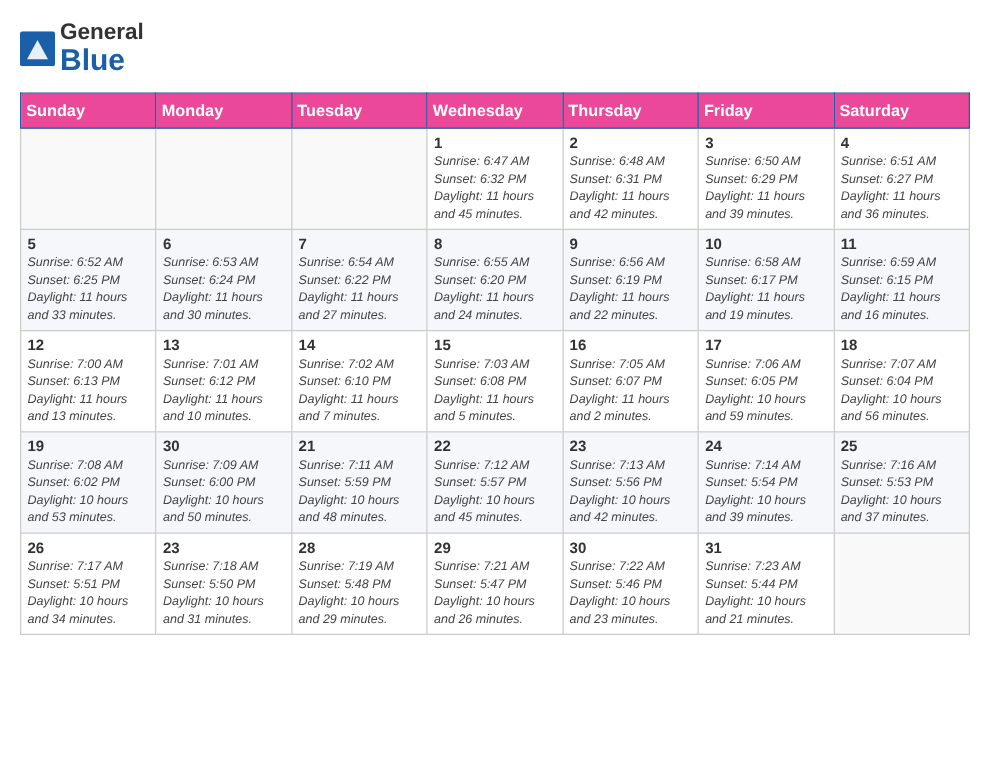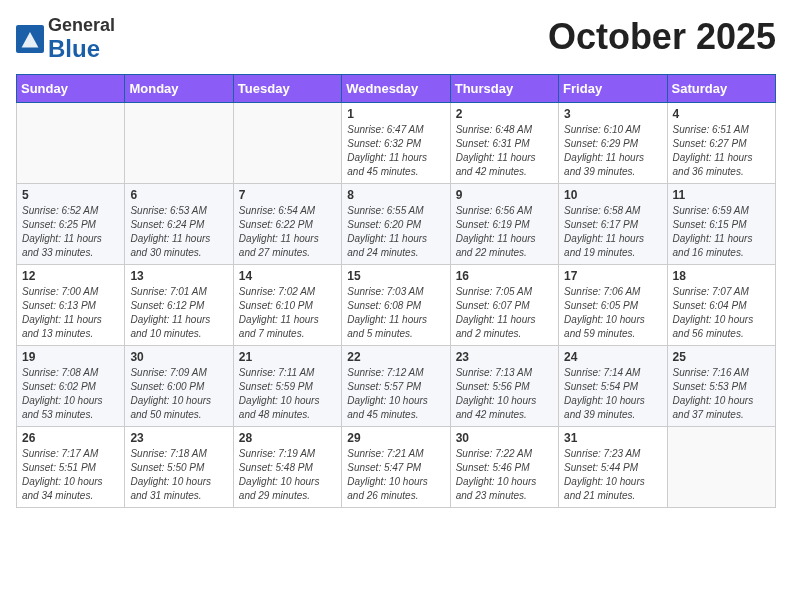--- a/index.html
+++ b/index.html
@@ -86,38 +86,37 @@
       margin-bottom: 2px;
     }
     .day-info {
       font-size: 10px;
       line-height: 1.4;
       color: #444;
       font-style: italic;
     }
     tr:nth-child(even) td { background-color: #f5f7fa; }
     tr:nth-child(odd) td { background-color: #ffffff; }
-    .calendar thead tr th { background-color: #8b5cf6; }
+    .calendar thead tr th { background-color: #ec4899; }
   </style>
 </head>
 <body>
 
 <div class="header">
   <div class="logo">
     <svg class="logo-icon" viewBox="0 0 40 40">
       <rect x="0" y="0" width="40" height="40" rx="3" fill="#1a5fa8"></rect>
       <polygon points="8,32 20,10 32,32" fill="white" opacity="0.9"></polygon>
     </svg>
     <div class="logo-text">
       <span class="logo-general">General</span>
       <span class="logo-blue">Blue</span>
     </div>
   </div>
   <div class="title-block">
-    <div class="month-title">October 2025</div>
   </div>
 </div>
 
 <table class="calendar">
   <thead>
     <tr>
     <th>Sunday</th>
         <th>Monday</th>
         <th>Tuesday</th>
         <th>Wednesday</th>
@@ -138,21 +137,21 @@
 Daylight: 11 hours and 45 minutes.</div>
         </td>
         <td>
           <span class="day-num">2</span>
           <div class="day-info">Sunrise: 6:48 AM
 Sunset: 6:31 PM
 Daylight: 11 hours and 42 minutes.</div>
         </td>
         <td>
           <span class="day-num">3</span>
-          <div class="day-info">Sunrise: 6:10 AM
+          <div class="day-info">Sunrise: 6:50 AM
 Sunset: 6:29 PM
 Daylight: 11 hours and 39 minutes.</div>
         </td>
         <td>
           <span class="day-num">4</span>
           <div class="day-info">Sunrise: 6:51 AM
 Sunset: 6:27 PM
 Daylight: 11 hours and 36 minutes.</div>
         </td>
       </tr>

